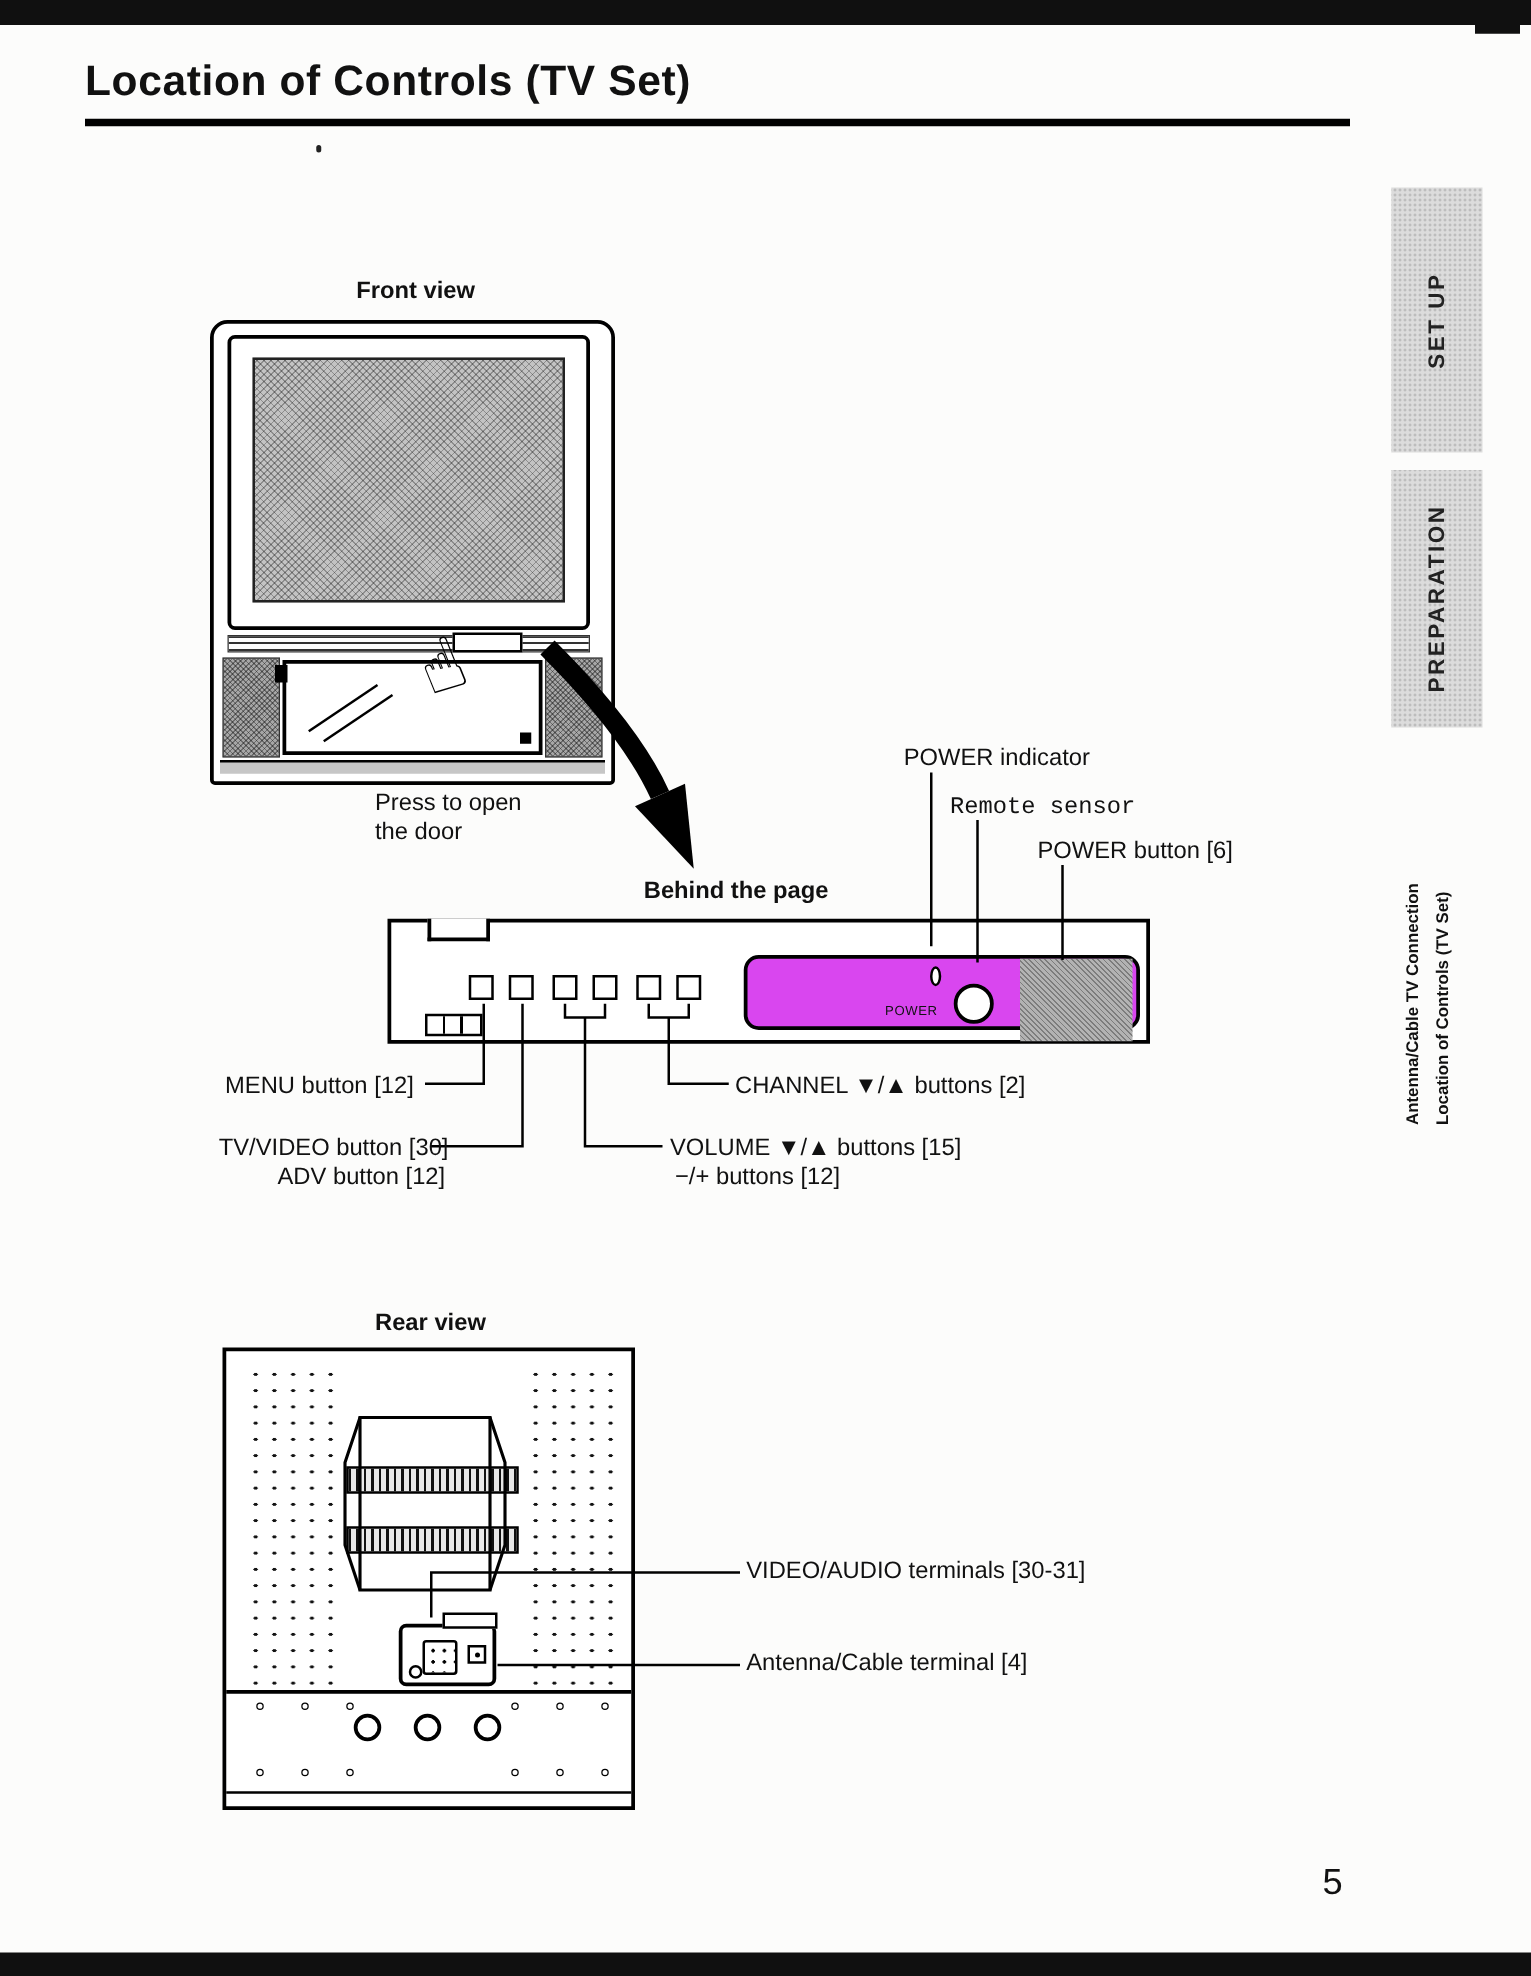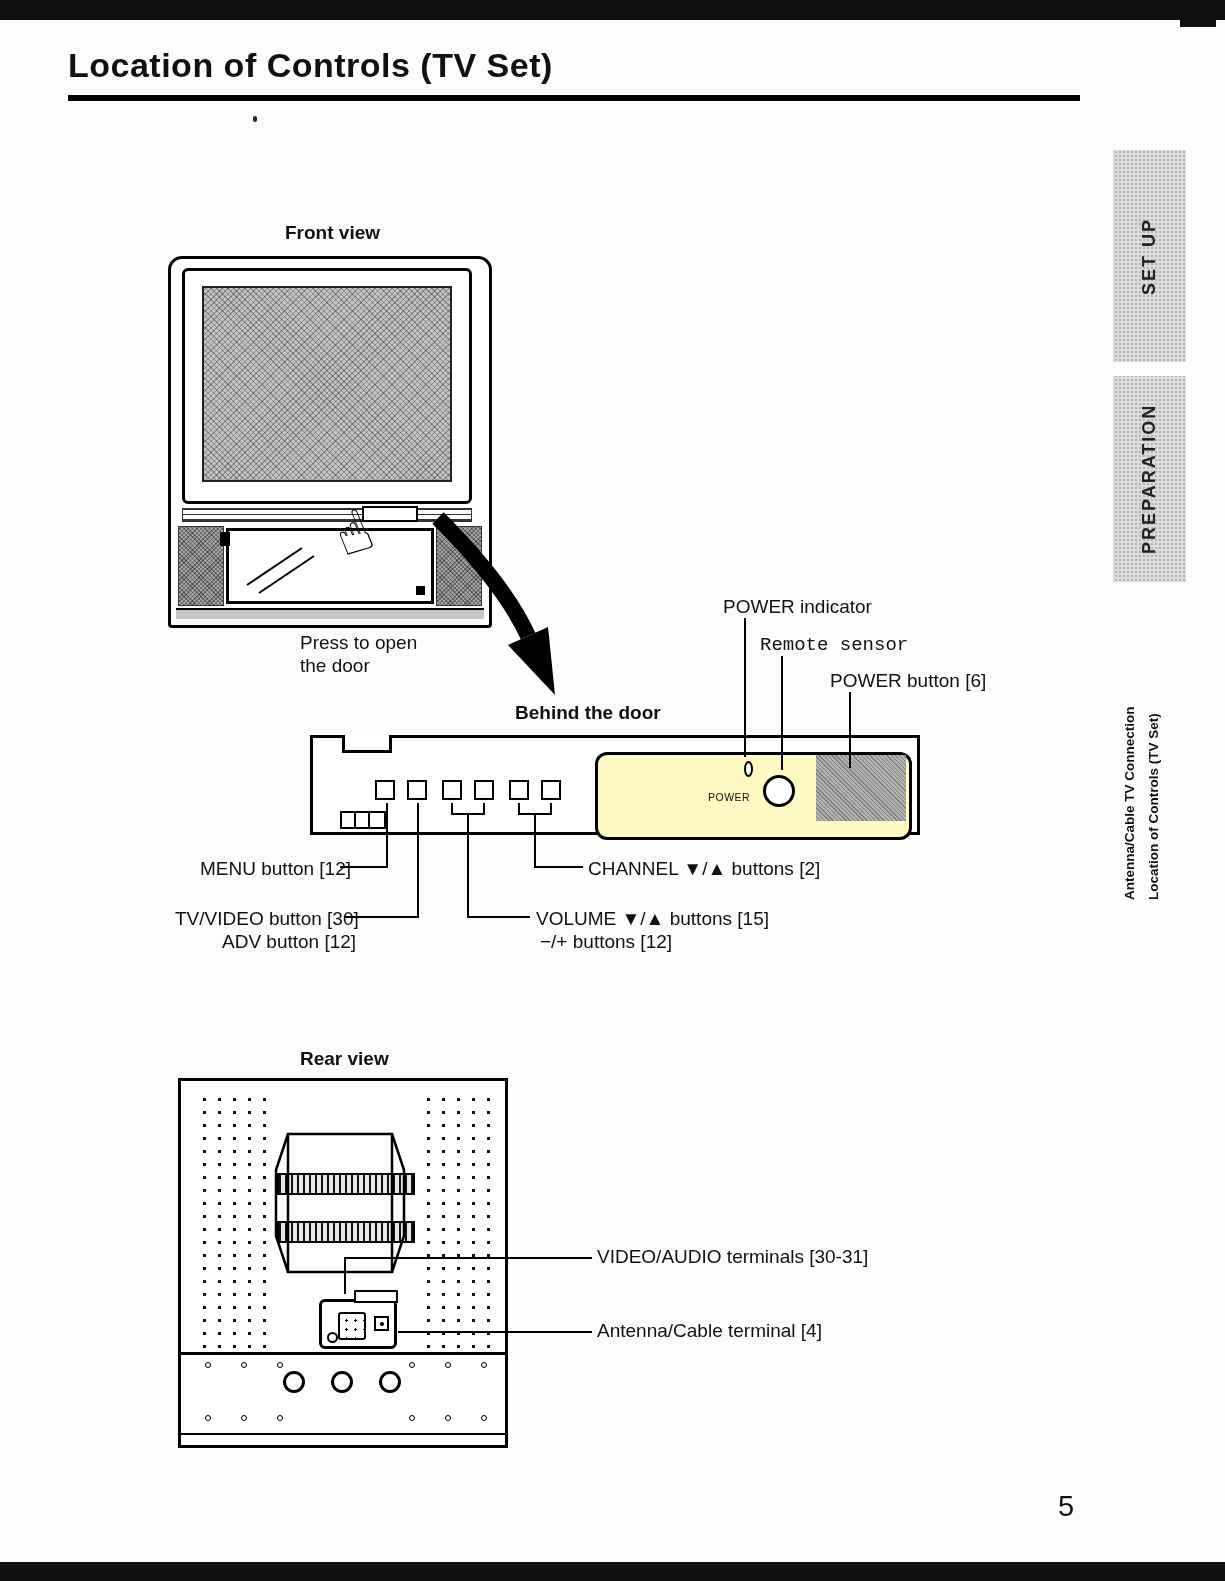--- a/index.html
+++ b/index.html
@@ -71,21 +71,21 @@
     font-family:"DejaVu Sans",sans-serif;
   }
 
   
   .panel { position:absolute; left:310px; top:735px; width:610px; height:100px; }
   .panel-outer { position:absolute; inset:0; border:3px solid #000; background:#fff; }
   .panel-notch { position:absolute; left:32px; top:0; width:50px; height:18px; border:3px solid #000; border-top:none; background:#fff; }
   .pbtn { position:absolute; top:45px; width:20px; height:20px; border:2.5px solid #000; background:#fff; }
   .pseg { position:absolute; left:30px; top:76px; width:46px; height:18px; border:2.5px solid #000; background:
     linear-gradient(90deg, transparent 0 12px, #000 12px 14px, transparent 14px 26px, #000 26px 28px, transparent 28px); }
-  .pdoor { position:absolute; left:285px; top:17px; width:317px; height:88px; border:3px solid #000; border-radius:12px; background:#fef9c3; }
+  .pdoor { position:absolute; left:285px; top:29px; width:317px; height:60px; border:3px solid #000; border-radius:12px; background:#d946ef; }
   .pwr-text { position:absolute; left:110px; top:36px; font-size:10.5px; letter-spacing:.5px; }
   .pwr-led { position:absolute; left:146px; top:6px; width:9px; height:16px; border:2px solid #000; border-radius:50%; background:#fff; }
   .pwr-circle { position:absolute; left:165px; top:20px; width:32px; height:32px; border:3px solid #000; border-radius:50%; background:#fff; }
   .pwr-rect { position:absolute; left:218px; top:0; width:90px; height:66px; }
 
   
   .rear { position:absolute; left:178px; top:1078px; width:330px; height:370px; border:3.5px solid #000; background:#fff; }
   .vents { position:absolute; top:12px; width:72px; height:262px;
     background-image:radial-gradient(#111 1.6px, transparent 1.75px);
     background-size:15px 13px; }
@@ -143,41 +143,41 @@
   </div>
 
   <div class="hand">☝</div>
 
   <div class="lbl" style="left:300px;top:632px;">Press to open</div>
   <div class="lbl" style="left:300px;top:655px;">the door</div>
 
   <div class="lbl" style="left:723px;top:596px;">POWER indicator</div>
   <div class="lbl" style="left:760px;top:634px;font-family:Liberation Mono, monospace;">Remote sensor</div>
   <div class="lbl" style="left:830px;top:670px;">POWER button [6]</div>
-  <div class="lbl b" style="left:515px;top:702px;">Behind the door</div>
+  <div class="lbl b" style="left:515px;top:702px;">Behind the page</div>
 
   <div class="panel">
     <div class="panel-outer"></div>
     <div class="panel-notch"></div>
     <div class="pbtn" style="left:65px;"></div>
     <div class="pbtn" style="left:97px;"></div>
     <div class="pbtn" style="left:132px;"></div>
     <div class="pbtn" style="left:164px;"></div>
     <div class="pbtn" style="left:199px;"></div>
     <div class="pbtn" style="left:231px;"></div>
     <div class="pseg"></div>
     <div class="pdoor">
       <div class="pwr-text">POWER</div>
       <div class="pwr-led"></div>
       <div class="pwr-circle"></div>
       <div class="pwr-rect hatch-power"></div>
     </div>
   </div>
 
-  <div class="lbl" style="left:180px;top:858px;margin-left:20px;">MENU button [12]</div>
+  <div class="lbl" style="left:180px;top:858px;">MENU button [12]</div>
   <div class="lbl" style="left:588px;top:858px;">CHANNEL ▼/▲ buttons [2]</div>
   <div class="lbl" style="left:175px;top:908px;">TV/VIDEO button [30]</div>
   <div class="lbl" style="left:222px;top:931px;">ADV button [12]</div>
   <div class="lbl" style="left:536px;top:908px;">VOLUME ▼/▲ buttons [15]</div>
   <div class="lbl" style="left:540px;top:931px;">−/+ buttons [12]</div>
 
   <div class="lbl b" style="left:300px;top:1048px;">Rear view</div>
 
   <div class="rear">
     <div class="vents" style="left:16px;"></div>

